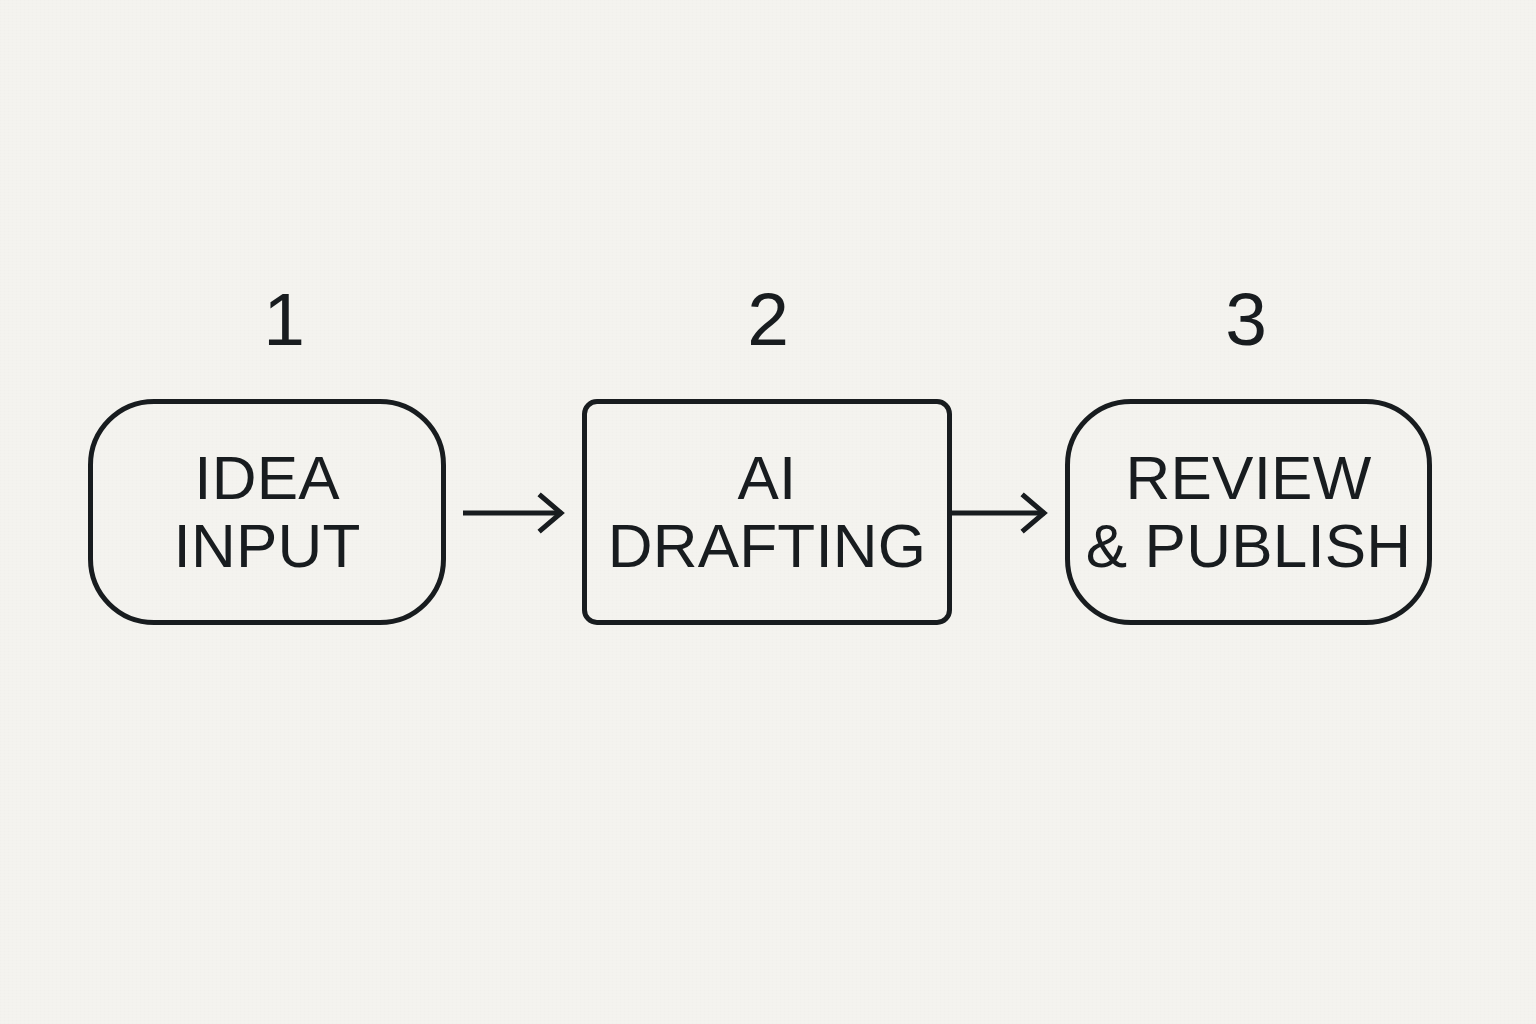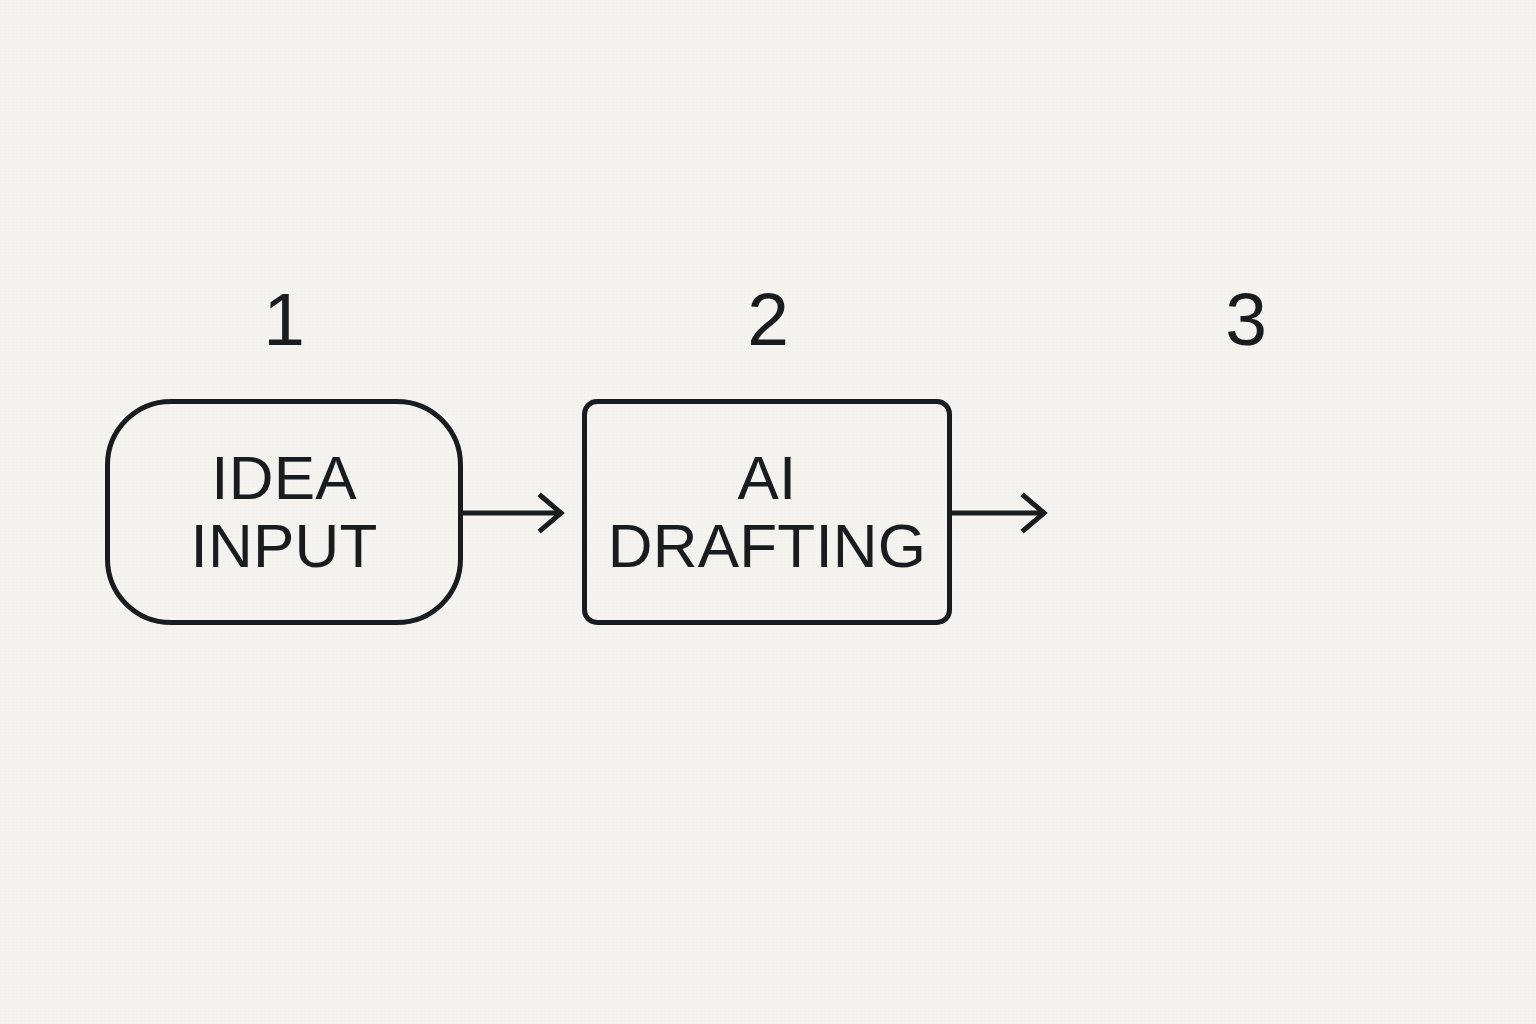--- a/index.html
+++ b/index.html
@@ -70,21 +70,21 @@
     top: 282px;
     color: #181c1f;
     font-size: 75px;
     line-height: 75px;
     font-weight: 500;
     text-align: center;
     width: 120px;
   }
 
   
-  #step-1 { left: 105px;  width: 358px; }
+  #step-1 { left: 88px;  width: 358px; }
   #step-2 { left: 582px;  width: 370px; border-radius: 15px; }
   #step-3 { left: 1065px; width: 367px; }
 
   #step-number-1 { left: 224px; }
   #step-number-2 { left: 708px; }
   #step-number-3 { left: 1186px; }
 
   
   .connector {
     position: absolute;
@@ -123,20 +123,24 @@
     <div class="step" id="step-1">
       <div class="step-label">IDEA
 INPUT</div>
     </div>
 
     <div class="step" id="step-2">
       <div class="step-label">AI
 DRAFTING</div>
     </div>
 
+    <div class="step" id="step-3">
+      <div class="step-label">REVIEW
+&amp; PUBLISH</div>
+    </div>
 
     <div class="connector" id="connector-1">
       <svg viewBox="0 0 119 60" preserveAspectRatio="none">
         <path d="M0 30 L96 30"></path>
         <path d="M78 13 L98 30 L78 47"></path>
       </svg>
     </div>
 
     <div class="connector" id="connector-2">
       <svg viewBox="0 0 113 60" preserveAspectRatio="none">

